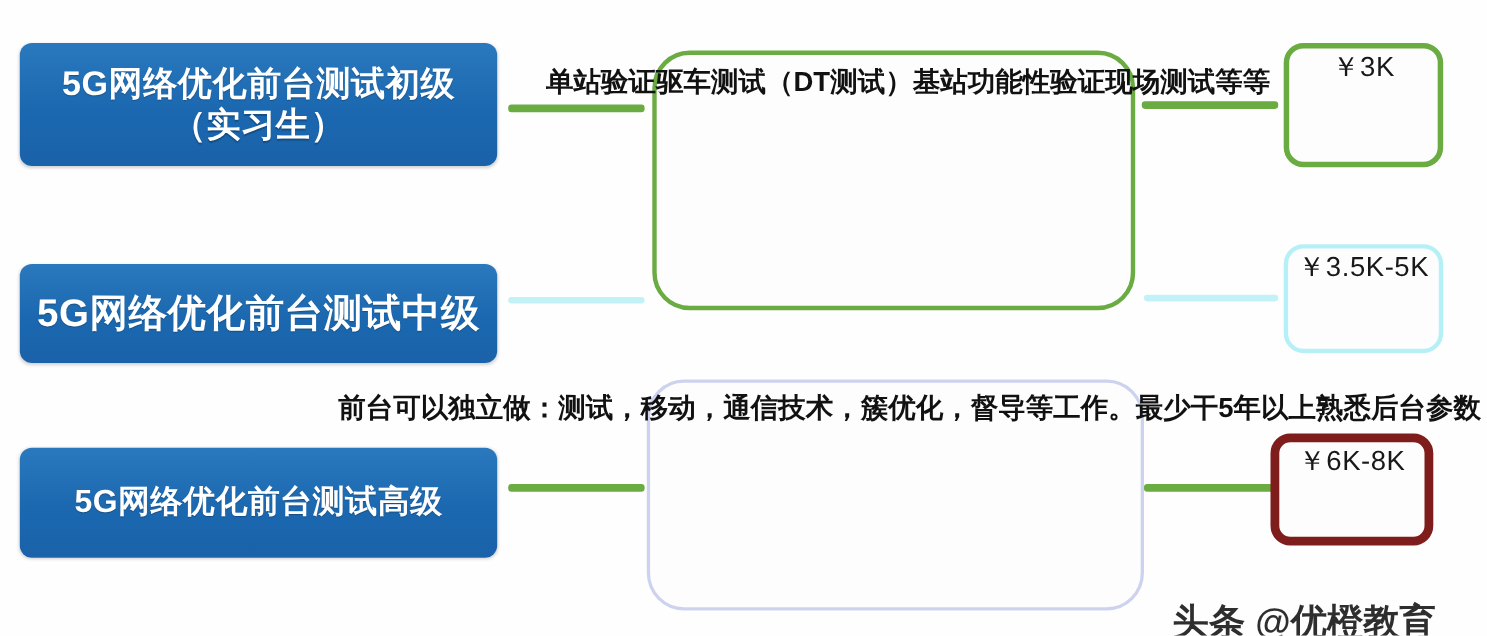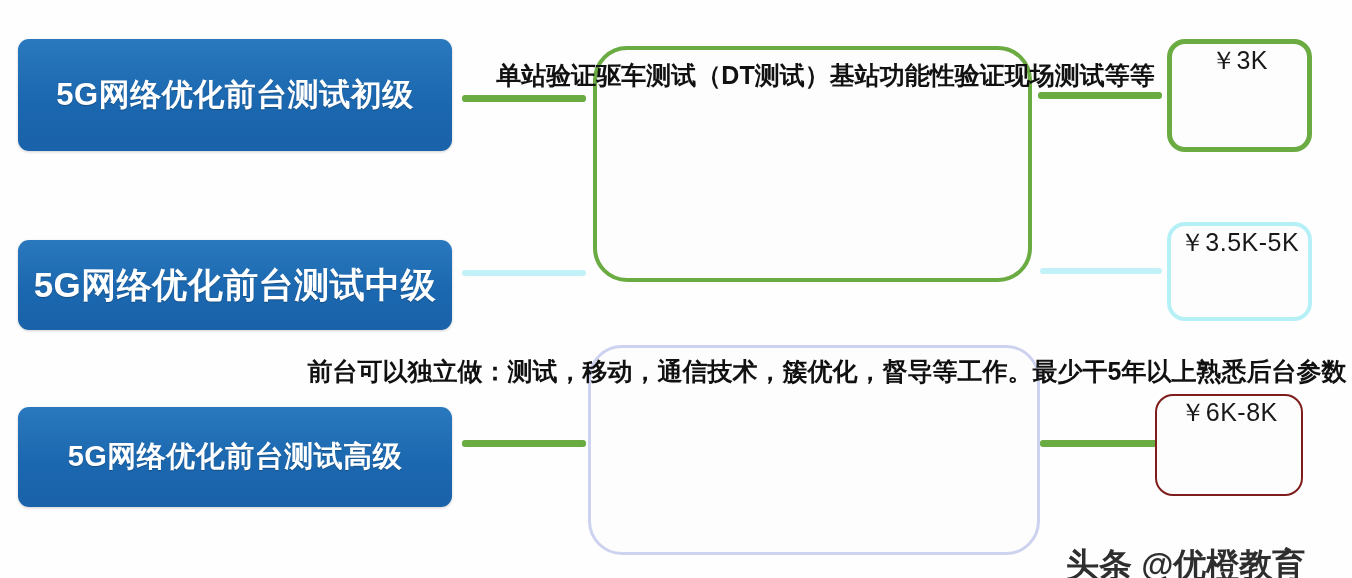--- a/index.html
+++ b/index.html
@@ -82,21 +82,21 @@
     display: flex;
     align-items: flex-start;
     justify-content: center;
     font-size: 25px;
     color: #181818;
     letter-spacing: 0.5px;
     white-space: nowrap;
   }
   #salary-1 { left: 1167px; top: 39px;  width: 145px; height: 113px; border: 5px solid #6aab42; }
   #salary-2 { left: 1167px; top: 222px; width: 145px; height: 99px;  border: 4px solid #b6f0f7; }
-  #salary-3 { left: 1155px; top: 394px; width: 148px; height: 102px; border: 2px solid #7f1d1d; }
+  #salary-3 { left: 1155px; top: 394px; width: 148px; height: 102px; border: 8px solid #7f1d1d; }
 
   
   .conn {
     position: absolute;
     height: 7px;
     border-radius: 3px;
   }
   .conn.green { background: #6aab42; }
   .conn.cyan  { background: #c2f1f8; height: 6px; }
 
@@ -119,20 +119,21 @@
     opacity: 0.92;
   }
 </style>
 </head>
 <body>
 
 <div id="canvas">
 
   <div class="level-box" id="level-1">
     <div class="ln">5G网络优化前台测试初级</div>
+    <div class="ln">（实习生）</div>
   </div>
 
   <div class="level-box" id="level-2">
     <div class="ln">5G网络优化前台测试中级</div>
   </div>
 
   <div class="level-box" id="level-3">
     <div class="ln">5G网络优化前台测试高级</div>
   </div>
 

